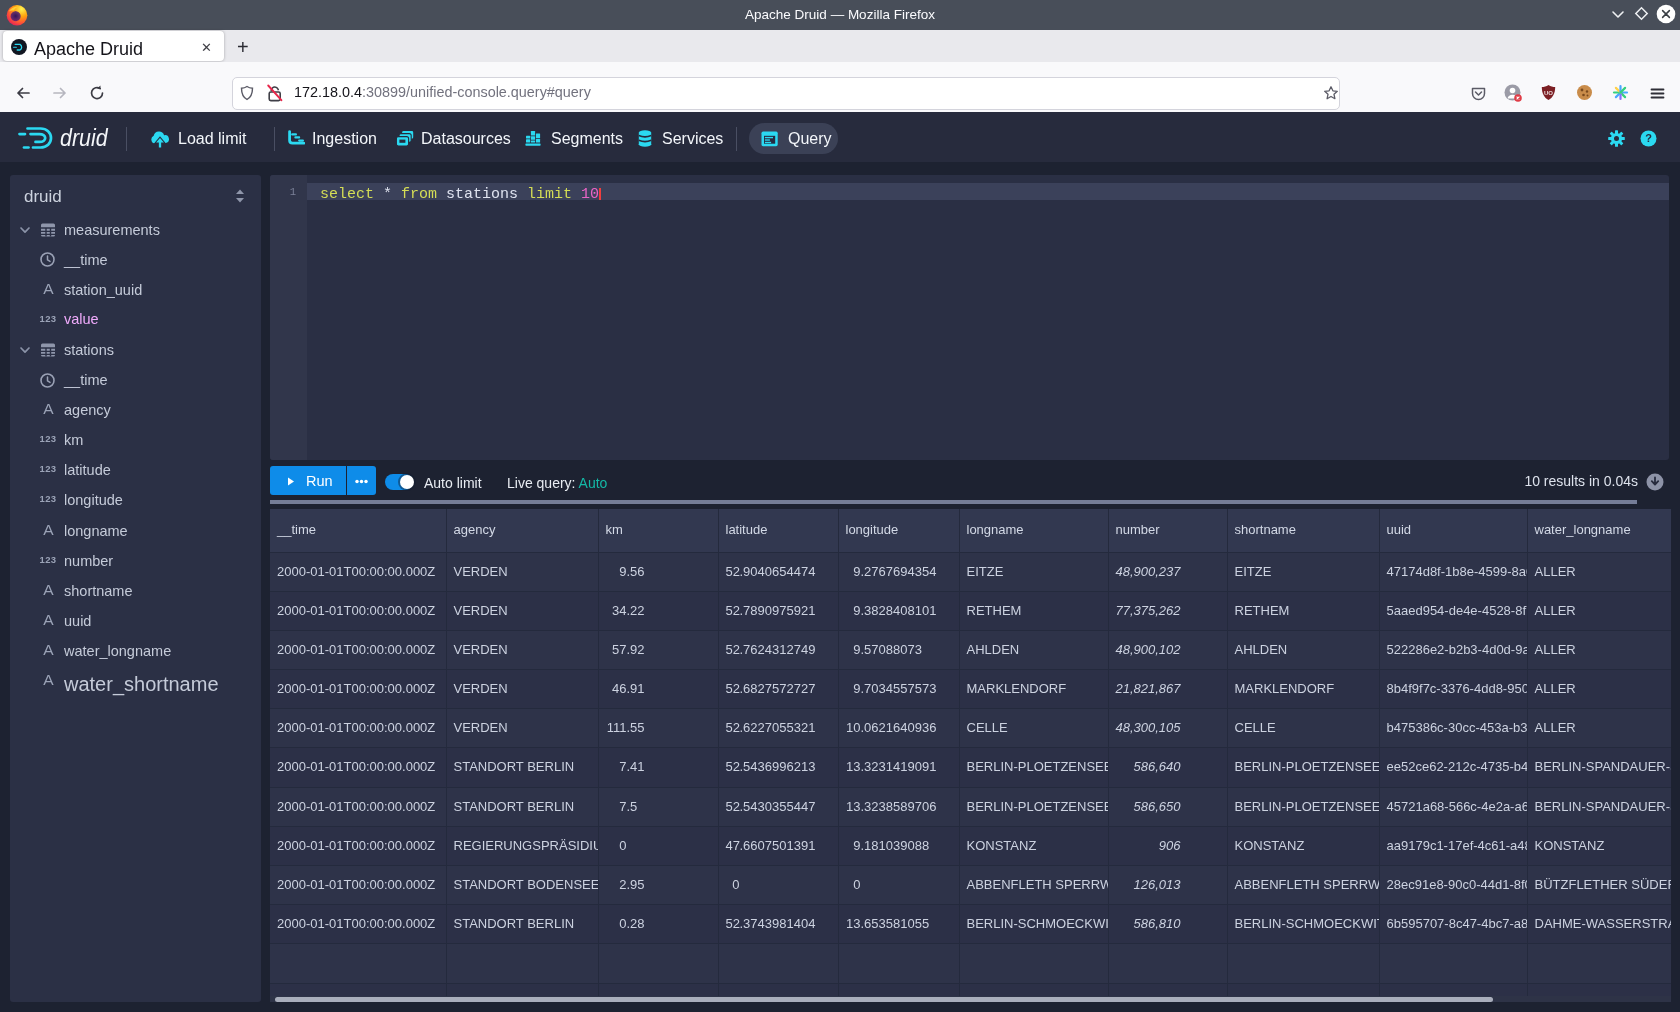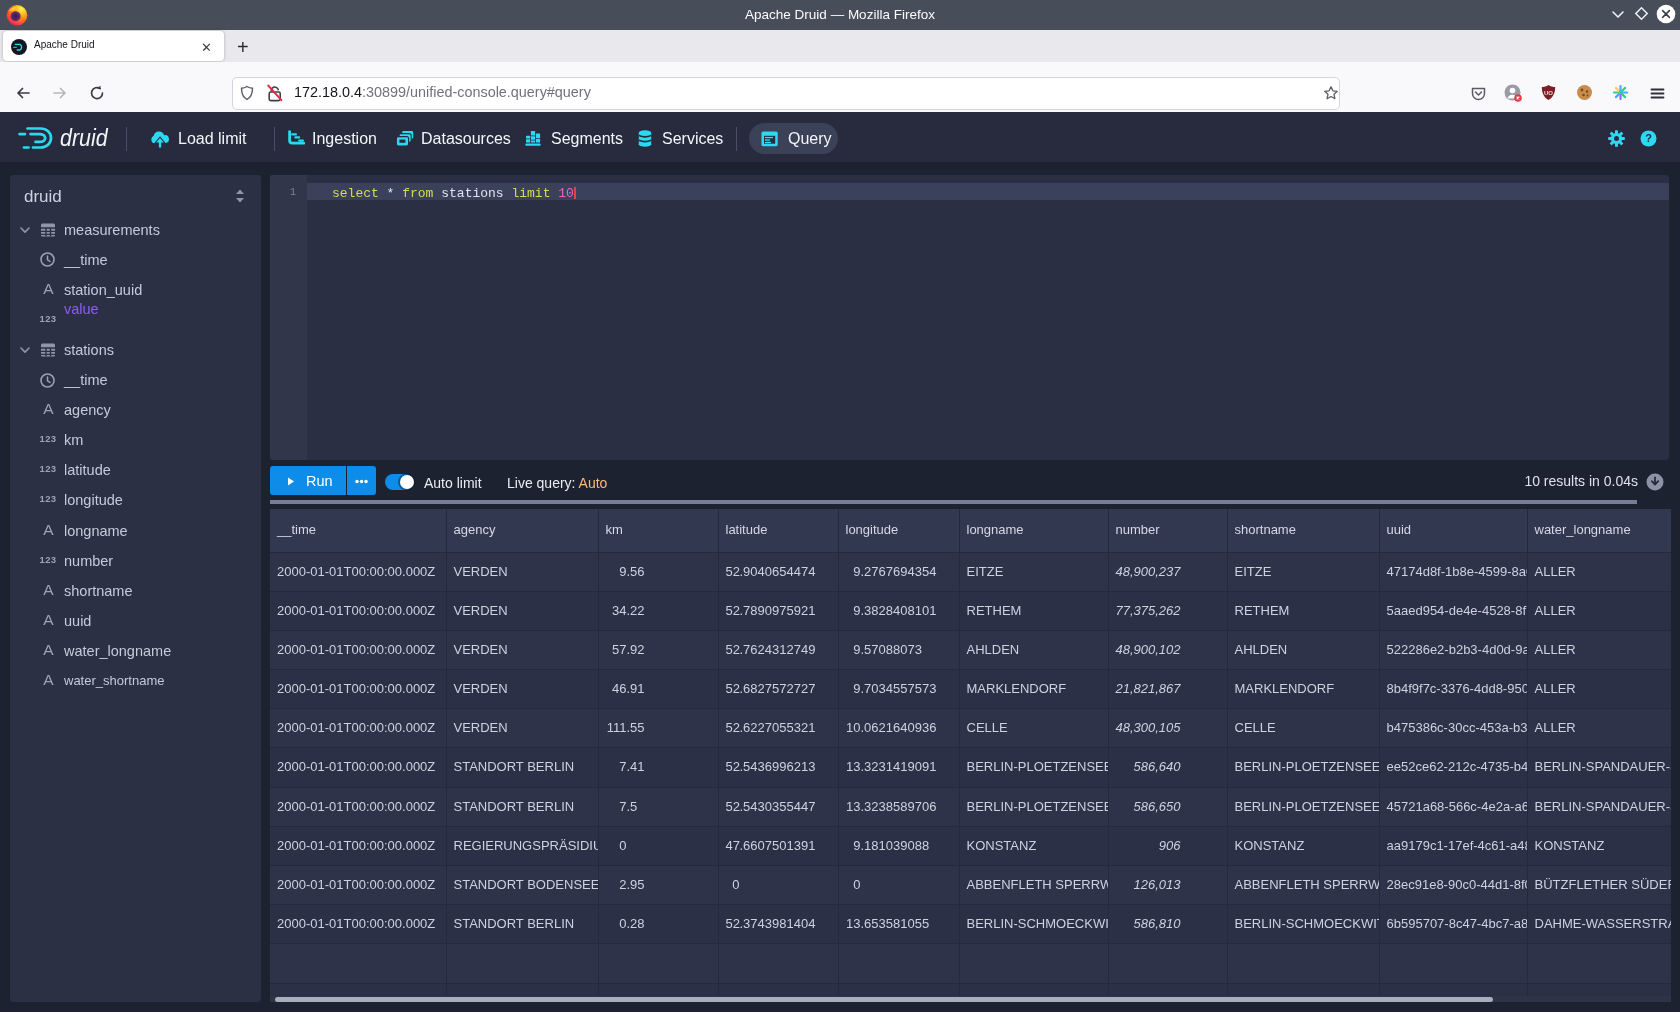--- a/index.html
+++ b/index.html
@@ -3,48 +3,48 @@
 <meta charset="utf-8">
 <style>
   * { margin:0; padding:0; box-sizing:border-box; }
   html,body { width:1680px; height:1012px; overflow:hidden; }
   body { font-family:"Liberation Sans", sans-serif; position:relative; background:#1d2231; }
   .abs { position:absolute; }
   #titlebar { left:0; top:0; width:1680px; height:30px; background:#484e59; }
   #titletext { width:100%; top:7px; text-align:center; color:#fbfbfe; font-size:13.5px; }
   #tabbar { left:0; top:30px; width:1680px; height:32px; background:#e9e9ed; }
   #tab { left:3px; top:31px; width:221px; height:30px; background:#ffffff; border-radius:4px; box-shadow:0 0 3px rgba(0,0,0,.3); }
-  #tab .title { left:31px; top:8px; font-size:10px; color:#15141a; }
+  #tab .title { left:31px; top:8px; font-size:18px; color:#15141a; }
   #tab .close { left:198px; top:9px; font-size:13px; color:#3f3f46; }
   #newtab { left:237px; top:36px; font-size:20px; color:#2b2b33; }
   #toolbar { left:0; top:62px; width:1680px; height:50px; background:#f9f9fb; }
   #urlfield { left:232px; top:77px; width:1108px; height:33px; background:#ffffff; border:1px solid #d4d4dc; border-radius:5px; }
   #urltext { left:294px; top:84px; font-size:14.4px; color:#15141a; }
   #urltext .dim { color:#72727e; font-weight:normal; }
   #navbar { left:0; top:112px; width:1680px; height:50px; background:#272b3d; }
   .navtext { top:130px; font-size:16px; color:#f3f6fa; }
   .navsep { top:127px; width:1px; height:24px; background:#4a4f63; }
   #querypill { left:749px; top:123px; width:89px; height:31px; border-radius:16px; background:#3b4156; }
   #druidword { left:60px; top:125px; font-size:23px; font-style:italic; color:#f4f6f9; letter-spacing:0px; transform:scaleX(0.93); transform-origin:left; }
   #sidebar { left:10px; top:175px; width:251px; height:827px; background:#2b3045; border-radius:3px; }
   #schemaname { left:24px; top:187px; font-size:17px; color:#ccd2de; }
   #editor { left:270px; top:175px; width:1399px; height:285px; background:#2a2f44; border-radius:3px; overflow:hidden; }
   #gutter { left:0; top:0; width:37px; height:285px; background:#31364b; }
   #activeline { left:0; top:8px; width:1399px; height:16.5px; background:#3b415a; }
   #lineno { left:0; top:11px; width:26px; text-align:right; font-family:"Liberation Mono",monospace; font-size:10.6px; color:#7b8198; }
-  #codeline { left:50px; top:11px; font-family:"Liberation Mono",monospace; font-size:13px; color:#dfe3f0; white-space:pre;margin-left:12px; }
+  #codeline { left:50px; top:11px; font-family:"Liberation Mono",monospace; font-size:15px; color:#dfe3f0; white-space:pre; }
   .kw { color:#d4dd55; }
   .num { color:#e964c6; }
   #cursor { display:inline-block; width:2px; height:12px; background:#f03e3e; vertical-align:-2px; }
   #runbtn { left:270px; top:466px; width:76px; height:29px; background:#0e8ce9; border-radius:3px 0 0 3px; }
   #morebtn { left:347px; top:466px; width:29px; height:29px; background:#0e8ce9; border-radius:0 3px 3px 0; }
   #runlabel { left:306px; top:473px; font-size:14.5px; color:#ffffff; }
   #autolimit { left:424px; top:475px; font-size:14px; color:#e8ecf2; }
   #livequery { left:507px; top:475px; font-size:14px; color:#e8ecf2; }
-  #livequery .teal { color:#fdba74; }
+  #livequery .teal { color:#14b8a6; }
   #splitter { left:270px; top:500px; width:1367px; height:4px; background:#757d97; }
   #tablewrap { left:270px; top:509px; width:1401px; height:493px; overflow:hidden; }
   .trow { display:flex; width:1420px; }
   .trow > div { flex:none; border-right:1px solid #242a3d; border-bottom:1px solid #242a3d; overflow:hidden; white-space:nowrap; padding-left:7px; font-size:13px; color:#ccd2e0; line-height:38.2px; height:39.2px; }
   .thead > div { height:43.5px; line-height:42px; color:#d3d9e6; background:#323850; }
   .r-odd > div { background:#2e3349; }
   .r-even > div { background:#2c3047; }
   .c0{width:176.5px;} .c1{width:152px;} .c2{width:120px;} .c3{width:120px;} .c4{width:121px;} .c5{width:149px;} .c6{width:119px;} .c7{width:152px;} .c8{width:148px;} .c9{width:143px; border-right:none!important;}
   .ib { display:inline-block; text-align:right; }
   .w2{width:21px;} .w3{width:14px;} .w4{width:15px;} .w6{width:65px;font-style:italic;}
@@ -246,21 +246,21 @@
 </svg>
 <div class="abs" style="left:64px;top:221.7px;font-size:14.5px;color:#c5cbd9">measurements</div>
 <svg class="abs" style="left:40px;top:252.27999999999997px" width="15" height="15" viewBox="0 0 15 15">
 <circle cx="7.5" cy="7.5" r="6.5" stroke="#9aa1b5" stroke-width="1.6" fill="none"></circle>
 <path d="M7.5 4 V7.9 L10 9.4" stroke="#9aa1b5" stroke-width="1.5" fill="none" stroke-linecap="round"></path>
 </svg>
 <div class="abs" style="left:64px;top:251.77999999999997px;font-size:14.5px;color:#c5cbd9">__time</div>
 <div class="abs" style="left:41px;top:279.86px;width:15px;text-align:center;font-size:15.5px;color:#9ba3b7">A</div>
 <div class="abs" style="left:64px;top:281.86px;font-size:14.5px;color:#c5cbd9">station_uuid</div>
 <div class="abs" style="left:38px;top:312.94px;width:20px;text-align:center;font-size:9.5px;font-weight:bold;color:#9ba3b7;letter-spacing:0.4px">123</div>
-<div class="abs" style="left:64px;top:301px;font-size:14.5px;color:#8b5cf6">value</div>
+<div class="abs" style="left:64px;top:311px;font-size:14.5px;color:#f0abfc">value</div>
 <svg class="abs" style="left:19px;top:344.02px" width="12" height="12" viewBox="0 0 12 12">
     <path d="M2 4 L6 8.2 L10 4" stroke="#8b93a8" stroke-width="1.7" fill="none" stroke-linecap="round" stroke-linejoin="round"></path>
   </svg>
 <svg class="abs" style="left:40px;top:342.02px" width="16" height="16" viewBox="0 0 16 16">
 <rect x="1" y="1.6" width="14" height="12.8" rx="1.5" fill="#8f96ab"></rect>
 <path d="M1 6 H15 M1 9.4 H15 M1 12.4 H15" stroke="#2b3045" stroke-width="1.4"></path>
 <path d="M6 6 V14.4 M10.5 6 V14.4" stroke="#2b3045" stroke-width="1.4"></path>
 </svg>
 <div class="abs" style="left:64px;top:342.02px;font-size:14.5px;color:#c5cbd9">stations</div>
 <svg class="abs" style="left:40px;top:372.59999999999997px" width="15" height="15" viewBox="0 0 15 15">
@@ -280,21 +280,21 @@
 <div class="abs" style="left:64px;top:522.5px;font-size:14.5px;color:#c5cbd9">longname</div>
 <div class="abs" style="left:38px;top:553.5799999999999px;width:20px;text-align:center;font-size:9.5px;font-weight:bold;color:#9ba3b7;letter-spacing:0.4px">123</div>
 <div class="abs" style="left:64px;top:552.5799999999999px;font-size:14.5px;color:#c5cbd9">number</div>
 <div class="abs" style="left:41px;top:580.66px;width:15px;text-align:center;font-size:15.5px;color:#9ba3b7">A</div>
 <div class="abs" style="left:64px;top:582.66px;font-size:14.5px;color:#c5cbd9">shortname</div>
 <div class="abs" style="left:41px;top:610.74px;width:15px;text-align:center;font-size:15.5px;color:#9ba3b7">A</div>
 <div class="abs" style="left:64px;top:612.74px;font-size:14.5px;color:#c5cbd9">uuid</div>
 <div class="abs" style="left:41px;top:640.8199999999999px;width:15px;text-align:center;font-size:15.5px;color:#9ba3b7">A</div>
 <div class="abs" style="left:64px;top:642.8199999999999px;font-size:14.5px;color:#c5cbd9">water_longname</div>
 <div class="abs" style="left:41px;top:670.9px;width:15px;text-align:center;font-size:15.5px;color:#9ba3b7">A</div>
-<div class="abs" style="left:64px;top:672.9px;font-size:13px;color:#c5cbd9">water_shortname</div>
+<div class="abs" style="left:64px;top:672.9px;font-size:20px;color:#c5cbd9">water_shortname</div>
 <div class="abs" id="editor">
   <div class="abs" id="activeline"></div>
   <div class="abs" id="gutter"></div>
   <div class="abs" id="lineno">1</div>
   <div class="abs" id="codeline"><span class="kw">select</span> * <span class="kw">from</span> stations <span class="kw">limit</span> <span class="num">10</span><span id="cursor"></span></div>
 </div>
 <div class="abs" id="runbtn"></div>
 <div class="abs" id="morebtn"></div>
 <svg class="abs" style="left:287px;top:477px" width="8" height="9" viewBox="0 0 8 9">
     <path d="M1 0.5 L7 4.5 L1 8.5 Z" fill="#fff"></path>

